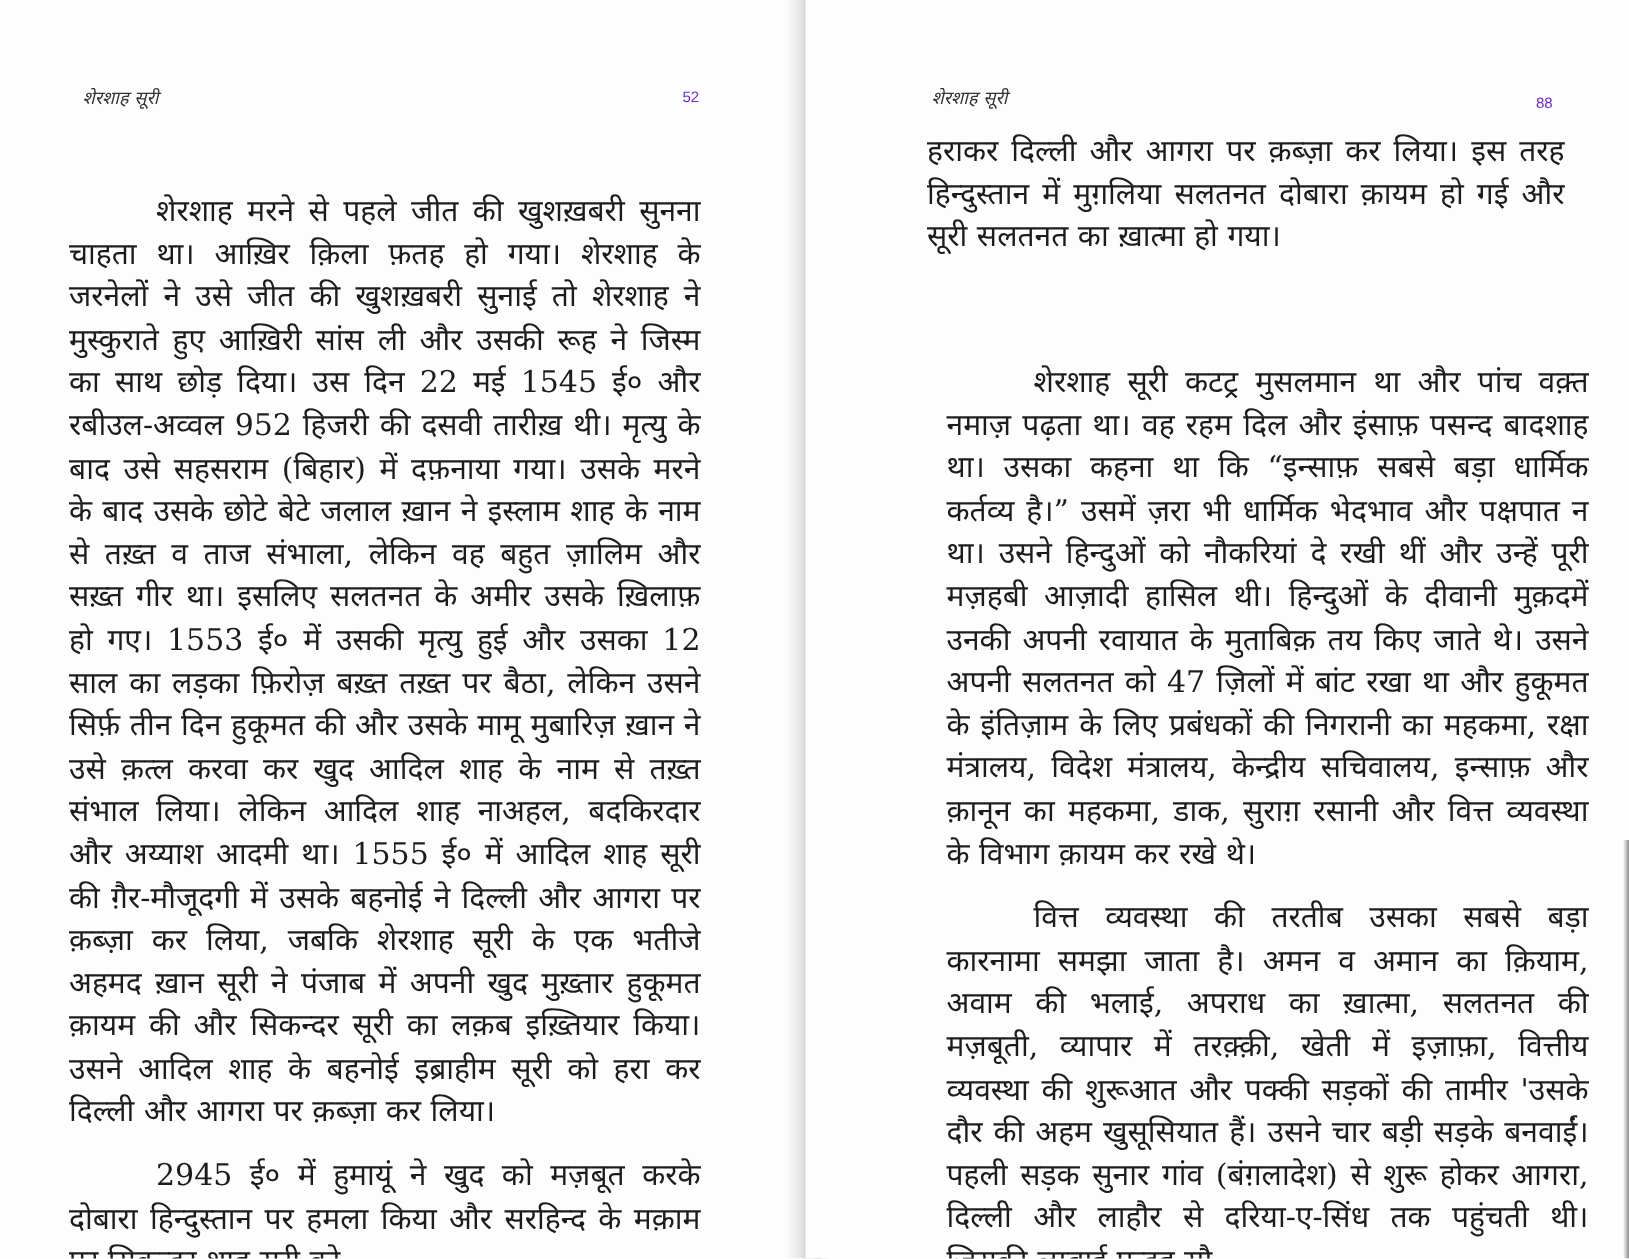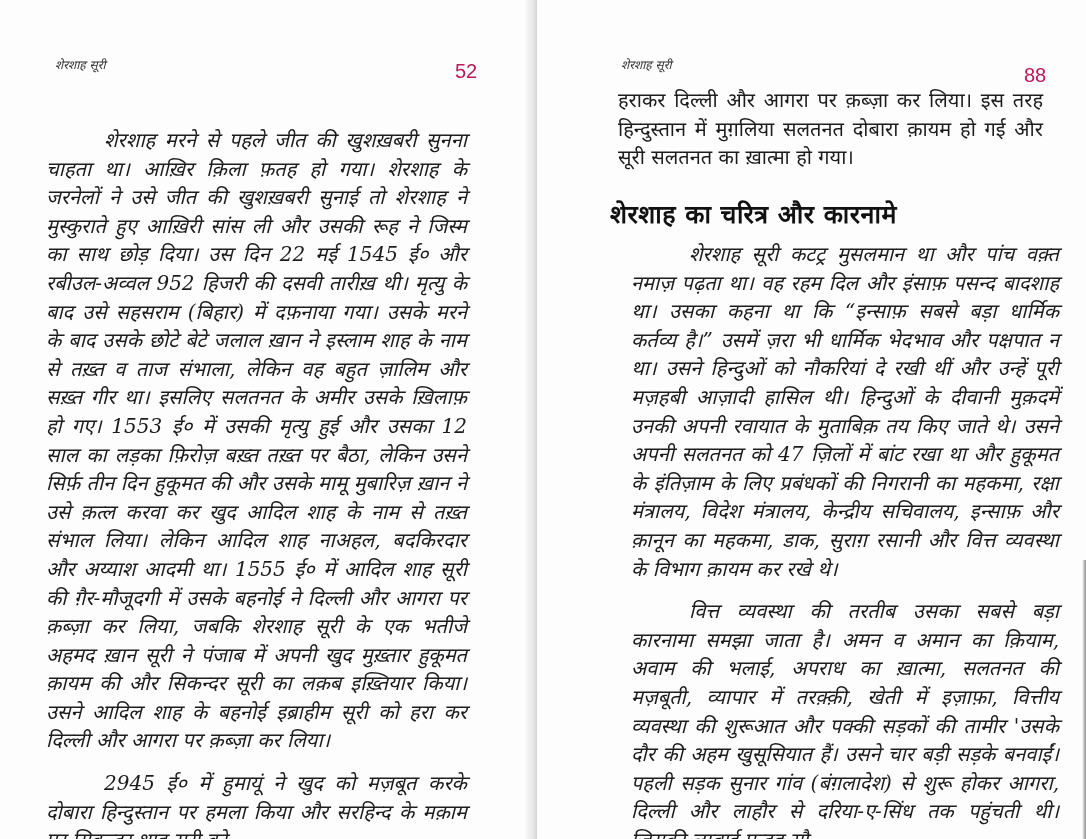--- a/index.html
+++ b/index.html
@@ -20,30 +20,30 @@
     background: linear-gradient(to right, #fafafa 0%, #e6e6e6 30%, #b9b9b9 62%, #4d4d4d 72%, #9a9a9a 80%, #f4f4f4 100%);
   }
   .right-edge {
     position: absolute; right: 0; top: 560px; width: 4px; height: 279px;
     background: linear-gradient(to right, #ffffff, #8c8c8c);
   }
   .running-head {
     position: absolute; font-style: italic; font-size: 12px; color: #333; text-align: center;
   }
   .page-num {
-    position: absolute; font-family: "Liberation Sans", sans-serif; font-size: 20px; color: #be185d;
+    position: absolute; font-family: "Liberation Sans", sans-serif; font-size: 10px; color: #6d28d9;
   }
   .chapter-title {
     position: absolute; font-size: 25px; font-weight: bold; letter-spacing: 0.5px; color: #111;
   }
   .text-block {
     position: absolute; font-size: 20px; line-height: 28.6px; text-align: justify;
   }
   .para { margin: 0; }
-  .para.indent { text-indent: 58px; font-style: italic; }
+  .para.indent { text-indent: 58px; }
   .para-gap { height: 14px; }
 </style>
 </head>
 <body>
 
 <div class="page page-left">
   <div class="running-head" style="left:55px; top:56px;">शेरशाह सूरी</div>
   <div class="page-num" style="left:455px; top:60px;">52</div>
   <div class="text-block" style="left:46px; top:126px; width:421px;">
     <p class="para indent">शेरशाह मरने से पहले जीत की खुशख़बरी सुनना चाहता था। आख़िर क़िला फ़तह हो गया। शेरशाह के जरनेलों ने उसे जीत की खुशख़बरी सुनाई तो शेरशाह ने मुस्कुराते हुए आख़िरी सांस ली और उसकी रूह ने जिस्म का साथ छोड़ दिया। उस दिन 22 मई 1545 ई० और रबीउल-अव्वल 952 हिजरी की दसवी तारीख़ थी। मृत्यु के बाद उसे सहसराम (बिहार) में दफ़नाया गया। उसके मरने के बाद उसके छोटे बेटे जलाल ख़ान ने इस्लाम शाह के नाम से तख़्त व ताज संभाला, लेकिन वह बहुत ज़ालिम और सख़्त गीर था। इसलिए सलतनत के अमीर उसके ख़िलाफ़ हो गए। 1553 ई० में उसकी मृत्यु हुई और उसका 12 साल का लड़का फ़िरोज़ बख़्त तख़्त पर बैठा, लेकिन उसने सिर्फ़ तीन दिन हुकूमत की और उसके मामू मुबारिज़ ख़ान ने उसे क़त्ल करवा कर खुद आदिल शाह के नाम से तख़्त संभाल लिया। लेकिन आदिल शाह नाअहल, बदकिरदार और अय्याश आदमी था। 1555 ई० में आदिल शाह सूरी की ग़ैर-मौजूदगी में उसके बहनोई ने दिल्ली और आगरा पर क़ब्ज़ा कर लिया, जबकि शेरशाह सूरी के एक भतीजे अहमद ख़ान सूरी ने पंजाब में अपनी खुद मुख़्तार हुकूमत क़ायम की और सिकन्दर सूरी का लक़ब इख़्तियार किया। उसने आदिल शाह के बहनोई इब्राहीम सूरी को हरा कर दिल्ली और आगरा पर क़ब्ज़ा कर लिया।</p>
@@ -53,20 +53,19 @@
 </div>
 
 <div class="gutter"></div>
 
 <div class="page page-right">
   <div class="running-head" style="left:84px; top:56px;">शेरशाह सूरी</div>
   <div class="page-num" style="left:487px; top:64px;">88</div>
   <div class="text-block" style="left:81px; top:86px; width:425px;">
     <p class="para">हराकर दिल्ली और आगरा पर क़ब्ज़ा कर लिया। इस तरह हिन्दुस्तान में मुग़लिया सलतनत दोबारा क़ायम हो गई और सूरी सलतनत का ख़ात्मा हो गया।</p>
   </div>
-  <div class="chapter-title" style="left:73px; top:196px;">शेरशाह का चरित्र और कारनामे</div>
   <div class="text-block" style="left:78px; top:240px; width:428px;margin-left:16px;">
     <p class="para indent">शेरशाह सूरी कटट्र मुसलमान था और पांच वक़्त नमाज़ पढ़ता था। वह रहम दिल और इंसाफ़ पसन्द बादशाह था। उसका कहना था कि “इन्साफ़ सबसे बड़ा धार्मिक कर्तव्य है।” उसमें ज़रा भी धार्मिक भेदभाव और पक्षपात न था। उसने हिन्दुओं को नौकरियां दे रखी थीं और उन्हें पूरी मज़हबी आज़ादी हासिल थी। हिन्दुओं के दीवानी मुक़दमें उनकी अपनी रवायात के मुताबिक़ तय किए जाते थे। उसने अपनी सलतनत को 47 ज़िलों में बांट रखा था और हुकूमत के इंतिज़ाम के लिए प्रबंधकों की निगरानी का महकमा, रक्षा मंत्रालय, विदेश मंत्रालय, केन्द्रीय सचिवालय, इन्साफ़ और क़ानून का महकमा, डाक, सुराग़ रसानी और वित्त व्यवस्था के विभाग क़ायम कर रखे थे।</p>
     <div class="para-gap"></div>
     <p class="para indent">वित्त व्यवस्था की तरतीब उसका सबसे बड़ा कारनामा समझा जाता है। अमन व अमान का क़ियाम, अवाम की भलाई, अपराध का ख़ात्मा, सलतनत की मज़बूती, व्यापार में तरक़्क़ी, खेती में इज़ाफ़ा, वित्तीय व्यवस्था की शुरूआत और पक्की सड़कों की तामीर 'उसके दौर की अहम खुसूसियात हैं। उसने चार बड़ी सड़के बनवाईं। पहली सड़क सुनार गांव (बंग़लादेश) से शुरू होकर आगरा, दिल्ली और लाहौर से दरिया-ए-सिंध तक पहुंचती थी। जिसकी लम्बाई पन्द्रह सौ</p>
   </div>
   <div class="right-edge"></div>
 </div>
 
 </body></html>

